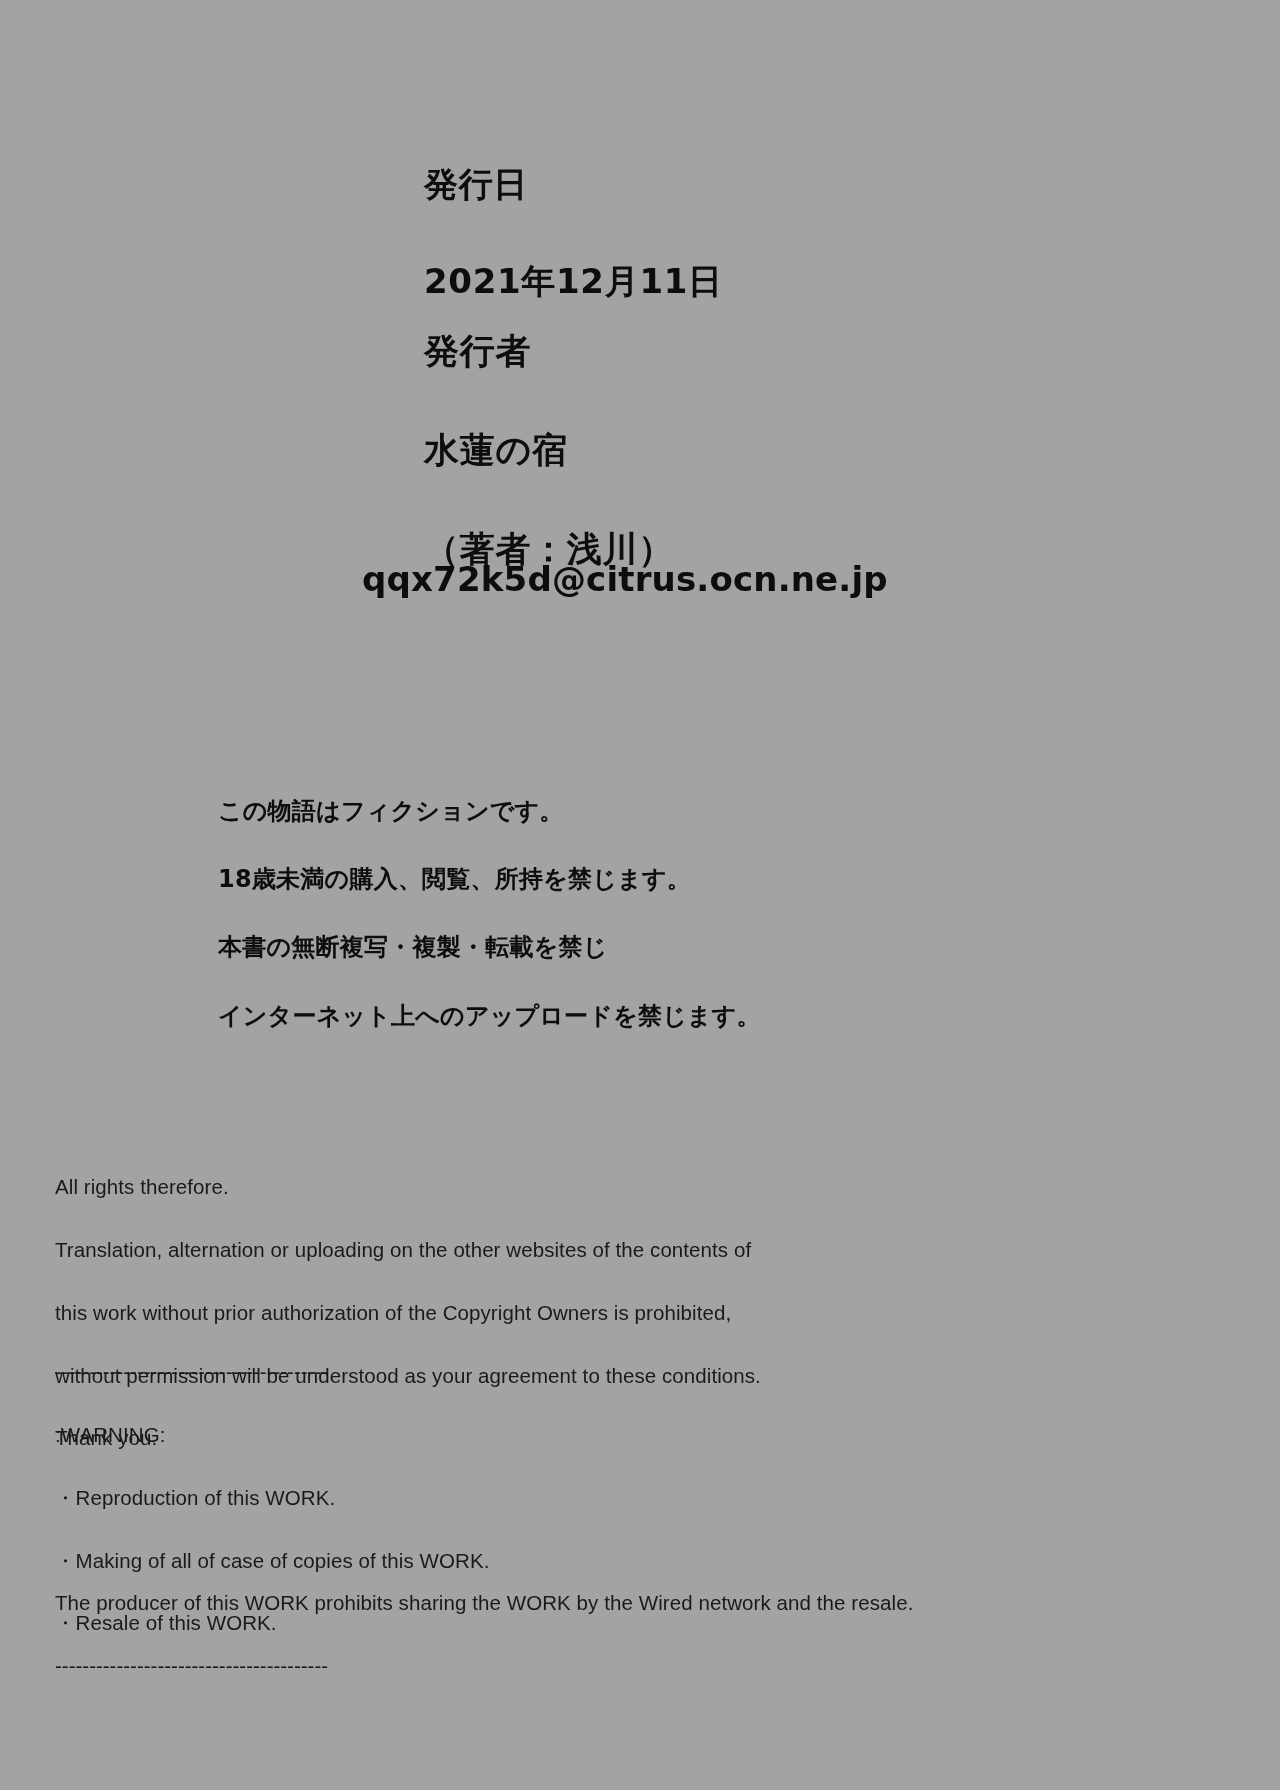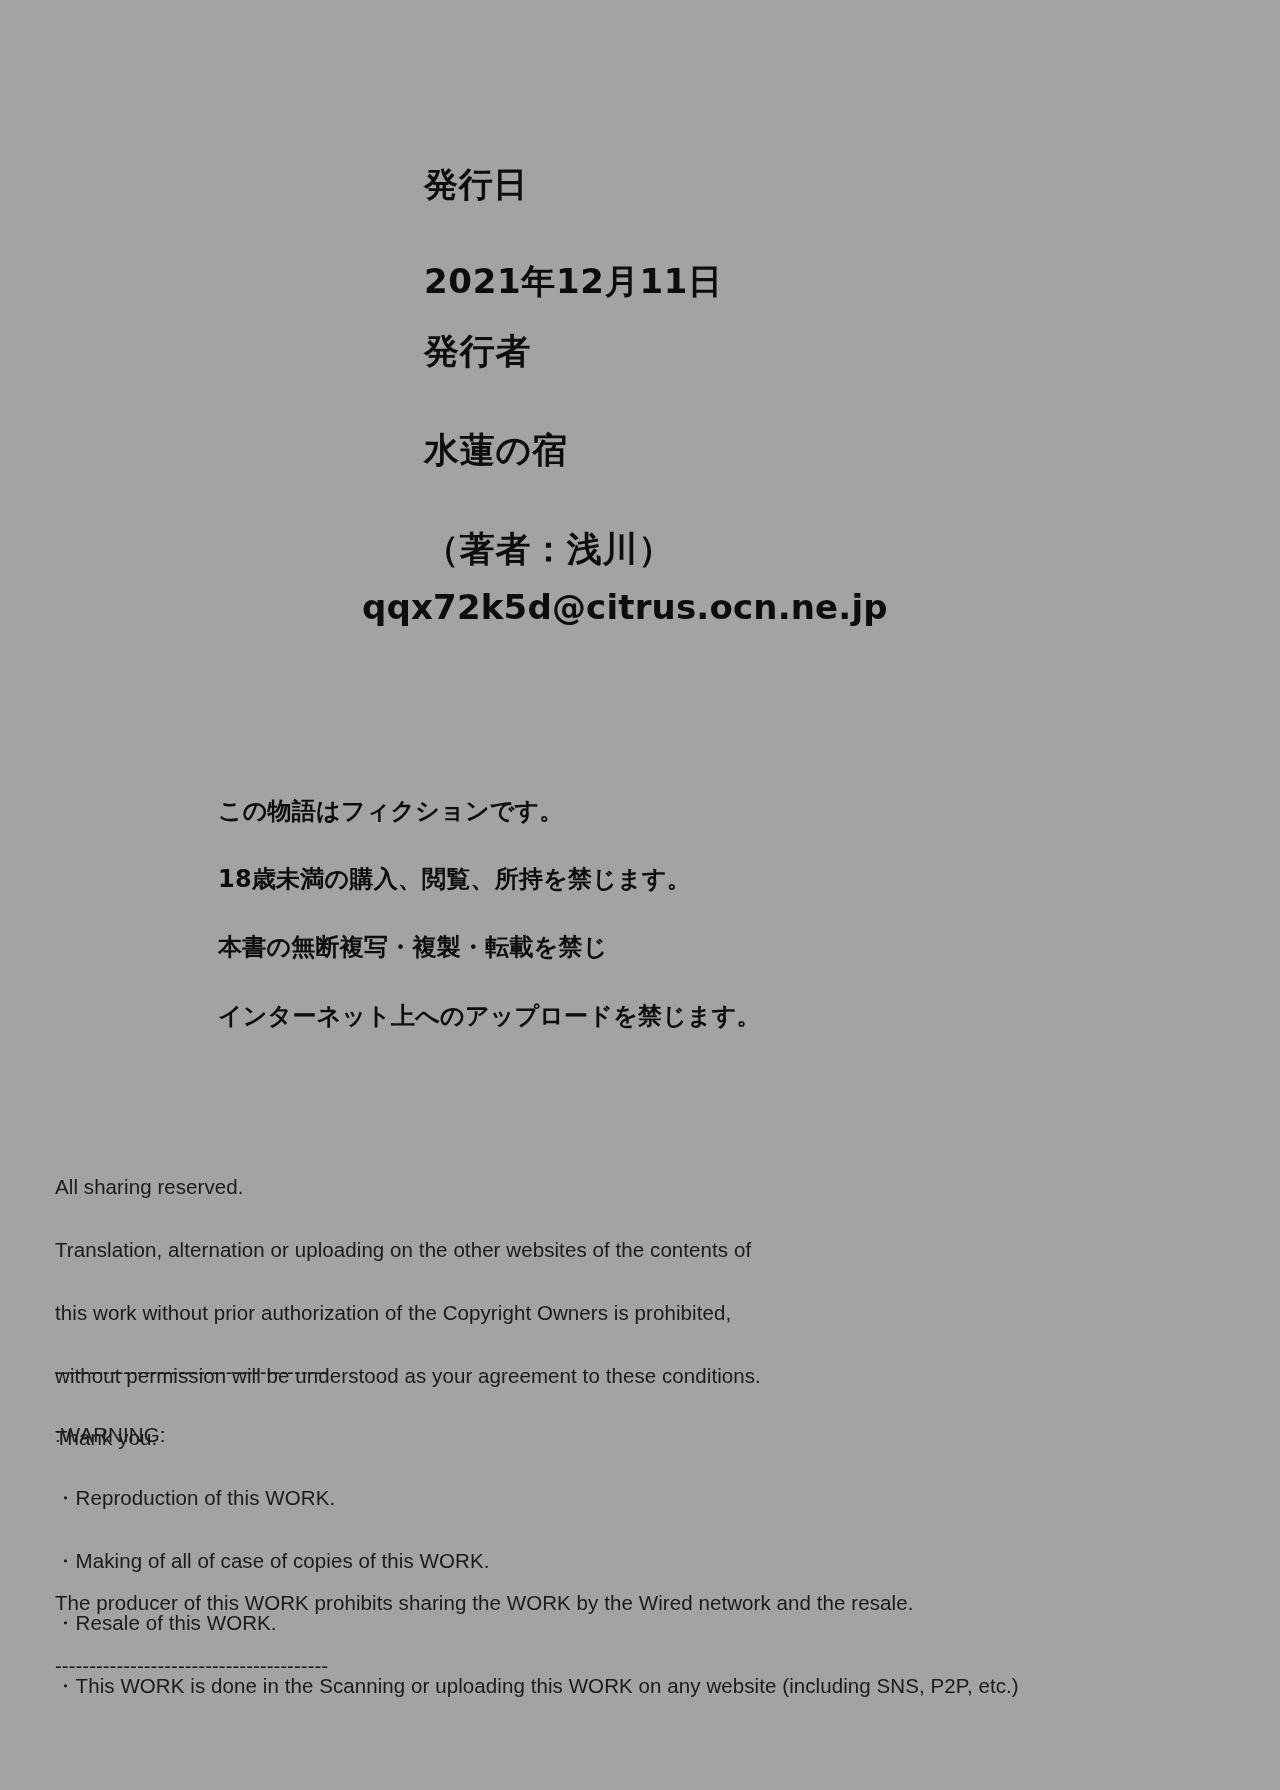--- a/index.html
+++ b/index.html
@@ -45,21 +45,20 @@
   }
   .contact {
     left: 362px;
     top: 506px;
     font-size: 34px;
     line-height: 1.44;
   }
   .contact .mail {
     font-weight: 600;
     letter-spacing: 0.005em;
-    margin-top: 28px;
   }
 
   .notice {
     left: 218px;
     top: 760px;
     font-size: 24px;
     line-height: 1.42;
     letter-spacing: 0.01em;
   }
 
@@ -109,34 +108,33 @@
   </div>
 
   <div class="jp-block notice">
     <div>この物語はフィクションです。</div>
     <div>18歳未満の購入、閲覧、所持を禁じます。</div>
     <div>本書の無断複写・複製・転載を禁じ</div>
     <div>インターネット上へのアップロードを禁じます。</div>
   </div>
 
   <div class="en-block rights">
-    <div>All sharing reserved.</div>
+    <div>All rights therefore.</div>
     <div>Translation, alternation or uploading on the other websites of the contents of</div>
     <div>this work without prior authorization of the Copyright Owners is prohibited,</div>
     <div>without permission will be understood as your agreement to these conditions.</div>
     <div>Thank you.</div>
   </div>
 
   <div class="en-block warning">
     <div class="rule">----------------------------------------</div>
     <div>:WARNING:</div>
     <div>・Reproduction of this WORK.</div>
     <div>・Making of all of case of copies of this WORK.</div>
     <div>・Resale of this WORK.</div>
-    <div>・This WORK is done in the Scanning or uploading this WORK on any website (including SNS, P2P, etc.)</div>
   </div>
 
   <div class="en-block footer-note">
     <div>The producer of this WORK prohibits sharing the WORK by the Wired network and the resale.</div>
     <div class="rule">----------------------------------------</div>
   </div>
 
 </div>
 
 </body></html>

